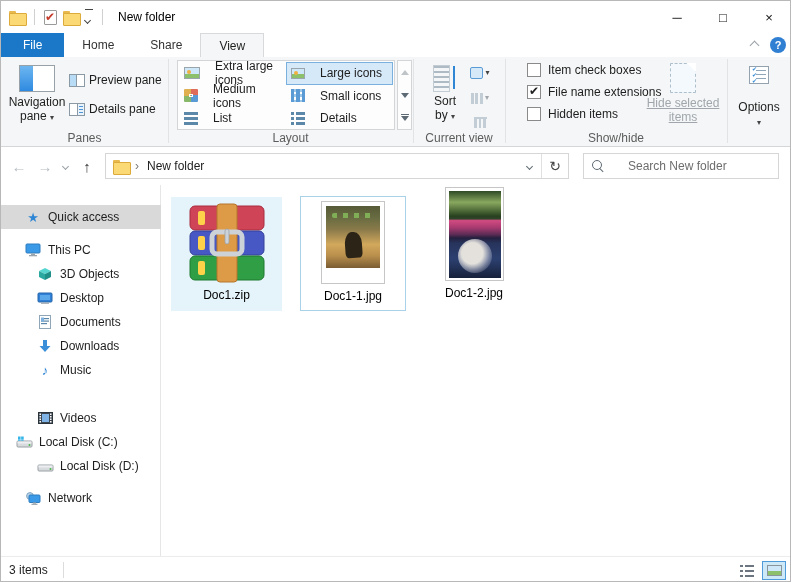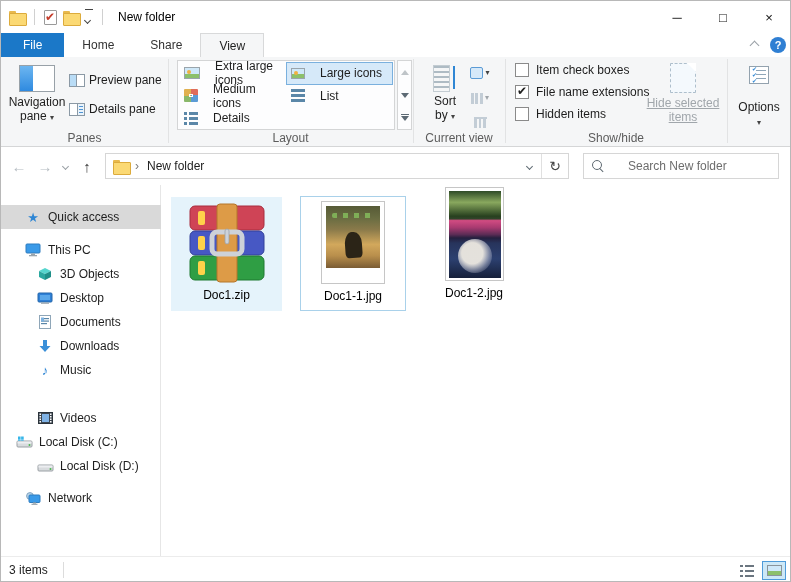--- a/index.html
+++ b/index.html
@@ -84,21 +84,21 @@
   
   .sort-ico { position:relative; width:24px; height:27px; }
   .sort-ico:before { content:""; position:absolute; left:0; top:1px; width:15px; height:25px; background:repeating-linear-gradient(180deg,#aebbc4 0 2px,transparent 2px 5px); border:1px solid #c3ccd2; }
   .sort-ico:after { content:""; position:absolute; right:2px; top:2px; width:2px; height:23px; background:#2f86d4; }
   .mini-btn { position:absolute; width:26px; height:22px; display:flex; align-items:center; justify-content:center; gap:2px; cursor:default; }
   .groupby-ico { width:13px; height:12px; border:1px solid #5b9bd5; background:#d6e9f9; border-radius:2px; }
   .cols-ico { width:12px; height:11px; background:repeating-linear-gradient(90deg,#c3cdd6 0 3px,transparent 3px 4.5px); }
   .fit-ico { width:13px; height:11px; border-top:2px solid #c3cdd6; background:repeating-linear-gradient(90deg,#c3cdd6 0 3px,transparent 3px 4.5px); margin-top:3px; }
 
   
-  .cb-row { position:absolute; display:flex; align-items:center; gap:7px; cursor:default; }
+  .cb-row { position:absolute; display:flex; align-items:center; gap:7px; cursor:default;margin-left:12px; }
   .cb-box { width:14px; height:14px; background:#fff; border:1px solid #8a8a8a; position:relative; flex:none; }
   .cb-box span { position:absolute; left:1px; top:-2px; font-size:12px; color:#1e1e1e; }
 
   .hide-ico { width:26px; height:30px; border:1.5px dashed #aebfcc; background:#f4f9fd; position:relative; border-radius:1px; }
   .hide-ico:before { content:""; position:absolute; right:-1px; top:-1px; width:0; height:0; border-left:9px solid transparent; border-top:9px solid #fff; }
   .opt-ico { width:20px; height:18px; background:#fff; border:1px solid #93a2ae; position:relative; }
   .opt-ico:before { content:"✔✔✔"; position:absolute; left:1px; top:-2px; font-size:6px; letter-spacing:-1px; color:#2f86d4; writing-mode:vertical-rl; text-orientation:upright; }
   .opt-ico:after { content:""; position:absolute; right:2px; top:3px; width:10px; height:11px; background:repeating-linear-gradient(180deg,#8fa6b8 0 1.5px,transparent 1.5px 4px); }
 
   
@@ -220,20 +220,24 @@
       </div>
       <div class="gal-item sel">
         <span class="pic-ico small"></span>
         <span>Large icons</span>
       </div>
       <div class="gal-item">
         <span class="grid-ico"></span>
         <span>Medium icons</span>
       </div>
       <div class="gal-item">
+        <span class="smallgrid-ico"></span>
+        <span>Small icons</span>
+      </div>
+      <div class="gal-item">
         <span class="list-ico"></span>
         <span>List</span>
       </div>
       <div class="gal-item">
         <span class="details-ico"></span>
         <span>Details</span>
       </div>
     </div>
     <div class="gal-scroll">
       <div class="sbtn">

